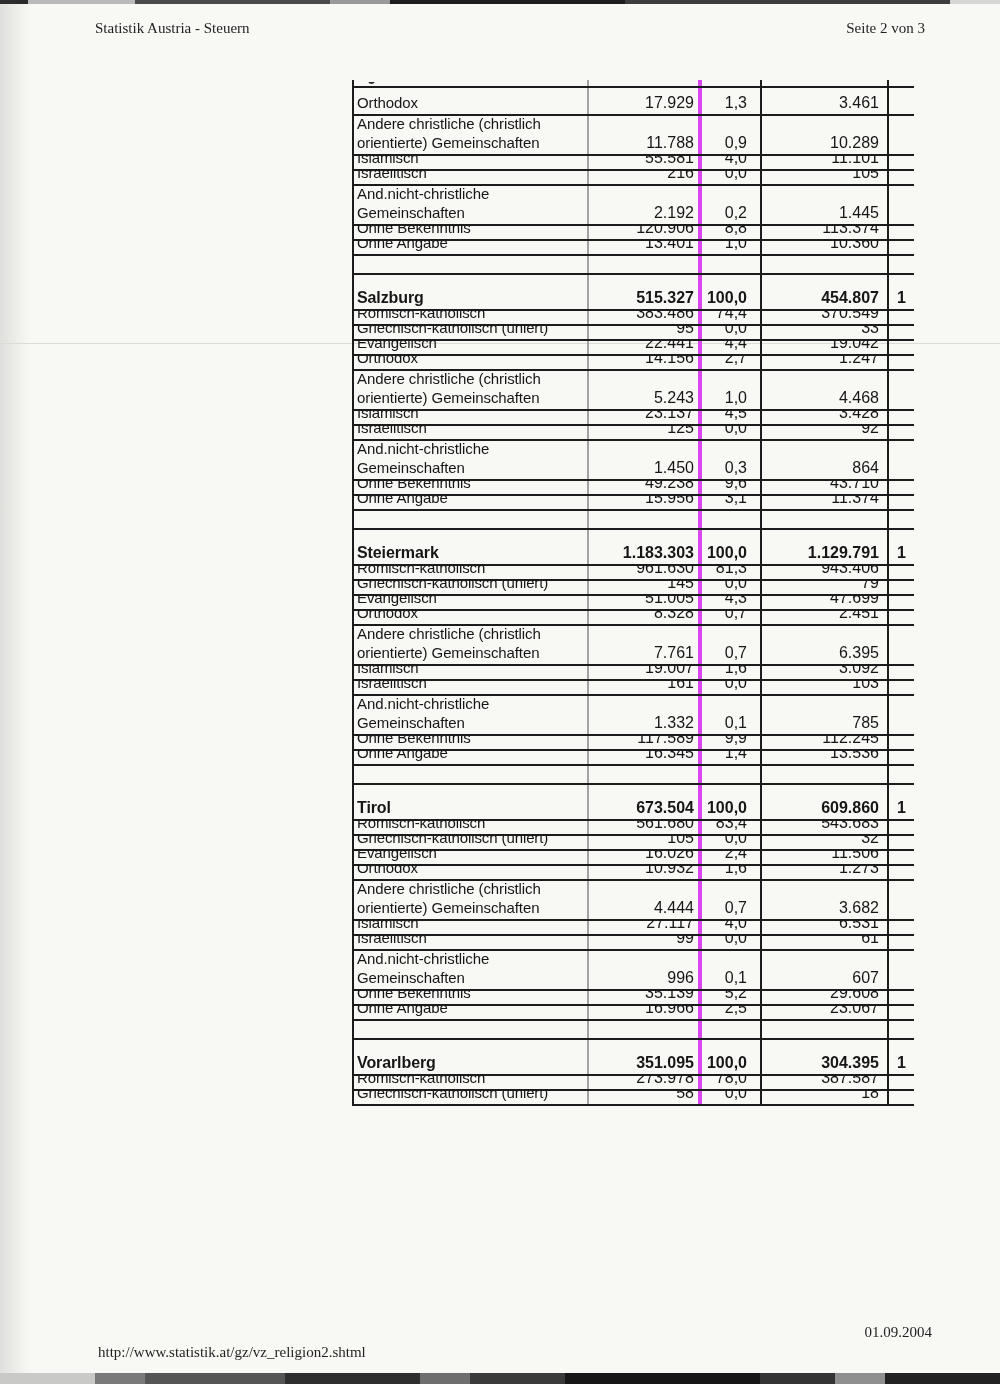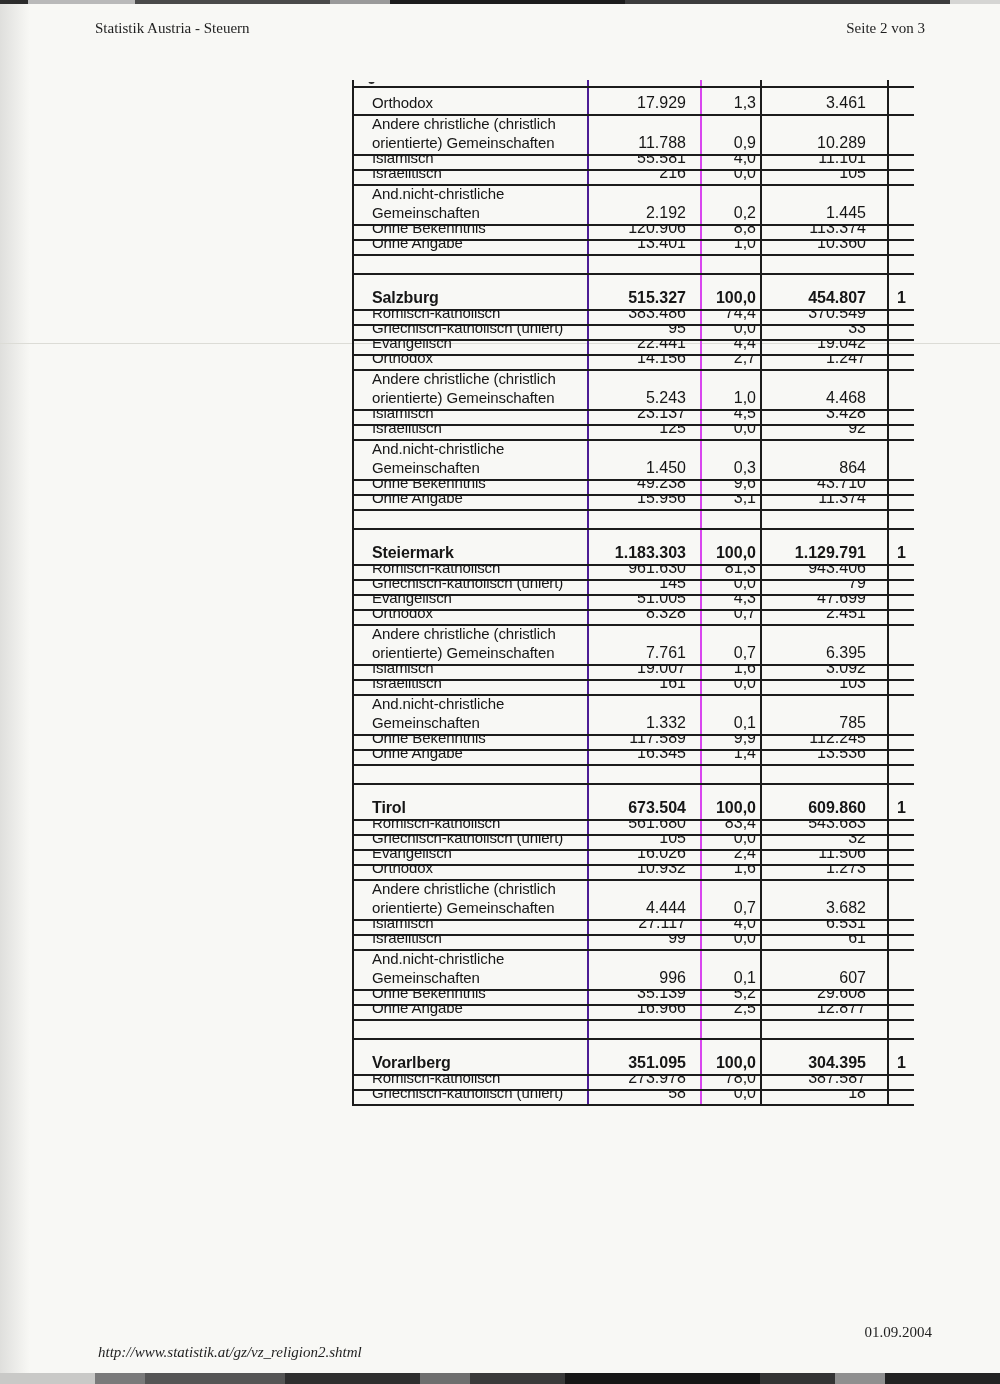--- a/index.html
+++ b/index.html
@@ -17,34 +17,34 @@
       #343434 760px 835px,#8f8f8f 835px 885px,#222 885px 100%);}
   #left-shadow{position:absolute;left:0;top:0;width:30px;height:1384px;
     background:linear-gradient(to right,rgba(70,70,70,0.14),rgba(70,70,70,0));}
   #crease-line{position:absolute;left:0;top:343px;width:1000px;height:1px;
     background:#dcdcd6;}
 
   
   .serif{font-family:"Liberation Serif",serif;font-size:15px;color:#1f1f1f;}
   #hdr-left{position:absolute;left:95px;top:20px;}
   #hdr-right{position:absolute;right:75px;top:20px;}
-  #ftr-left{position:absolute;left:98px;top:1344px;font-style:italic;}
+  #ftr-left{position:absolute;left:98px;top:1344px;}
   #ftr-right{position:absolute;right:68px;top:1324px;}
 
   
   #tbl{position:absolute;left:352px;top:80px;width:562px;height:1220px;overflow:hidden;}
   .trow{display:flex;border-left:2px solid #1c1c1c;border-bottom:2px solid #1c1c1c;
         box-sizing:border-box;font-size:16px;color:#161616;}
   .trow .c{box-sizing:border-box;display:flex;align-items:flex-end;padding-bottom:2px;
            overflow:hidden;}
-  .c.label{width:235px;border-right:2px solid #4c1d95;padding-left:18px;
+  .c.label{width:235px;border-right:2px solid #a3a3a3;padding-left:3px;
            font-size:15px;line-height:19px;white-space:pre;letter-spacing:-0.1px;}
-  .c.v1{width:113px;border-right:2px solid #d946ef;justify-content:flex-end;padding-right:14px;}
-  .c.pct{width:60px;border-right:2px solid #1c1c1c;justify-content:flex-end;padding-right:4px;}
-  .c.v2{width:127px;border-right:2px solid #1c1c1c;justify-content:flex-end;padding-right:21px;}
+  .c.v1{width:113px;border-right:4px solid #d946ef;justify-content:flex-end;padding-right:4px;}
+  .c.pct{width:60px;border-right:2px solid #1c1c1c;justify-content:flex-end;padding-right:13px;}
+  .c.v2{width:127px;border-right:2px solid #1c1c1c;justify-content:flex-end;padding-right:8px;}
   .c.c5{width:25px;justify-content:center;}
   .s{height:15px;}
   .x1{height:28px;}
   .d{height:40px;}
   .hrow{height:38px;border-top:2px solid #1c1c1c;font-weight:bold;}
   .hrow .c.label{font-size:16px;}
   .gap{height:17px;border-bottom:none;}
   .ptop{height:8px;border-bottom:2px solid #1c1c1c;}
   .ptop .c{position:relative;}
   .sliver-wrap{position:absolute;left:14px;bottom:0;width:10px;height:4px;overflow:hidden;}
@@ -368,21 +368,21 @@
       <div class="c label">Ohne Bekenntnis</div>
       <div class="c v1">35.139</div>
       <div class="c pct">5,2</div>
       <div class="c v2">29.608</div>
       <div class="c c5"></div>
     </div>
     <div class="trow s">
       <div class="c label">Ohne Angabe</div>
       <div class="c v1">16.966</div>
       <div class="c pct">2,5</div>
-      <div class="c v2">12.877</div>
+      <div class="c v2">23.067</div>
       <div class="c c5"></div>
     </div>
     <div class="trow gap">
       <div class="c label"></div>
       <div class="c v1"></div>
       <div class="c pct"></div>
       <div class="c v2"></div>
       <div class="c c5"></div>
     </div>
     <div class="trow hrow">

